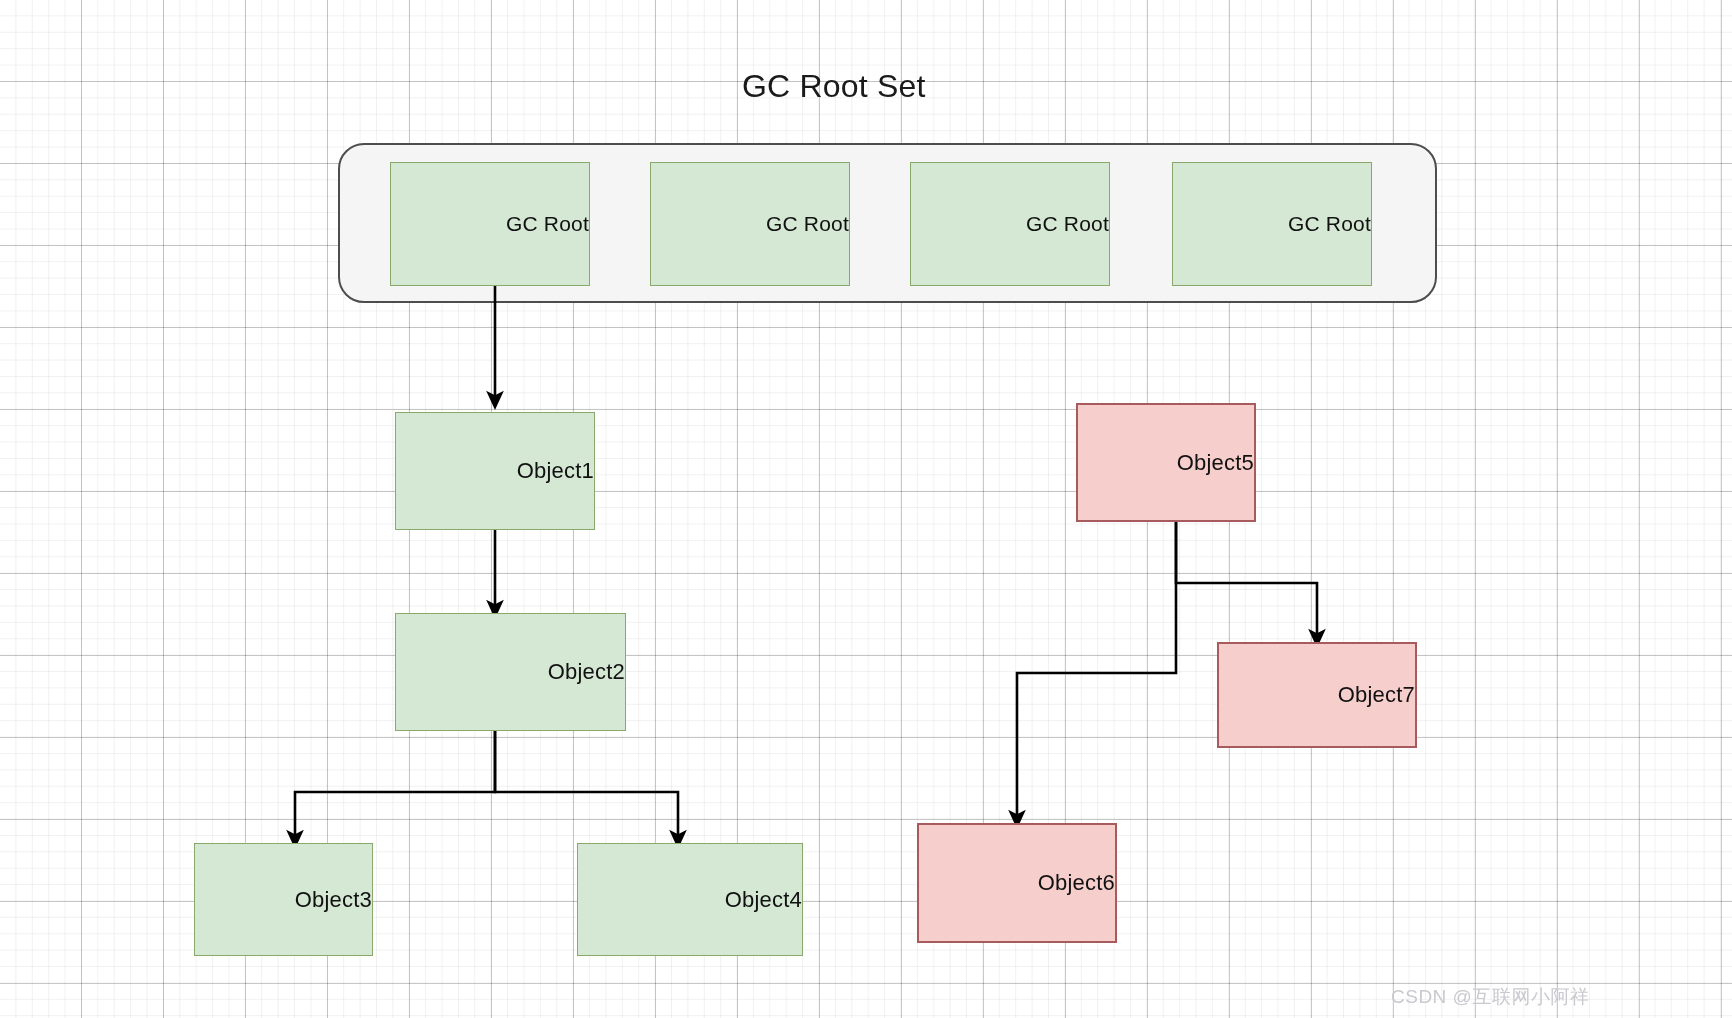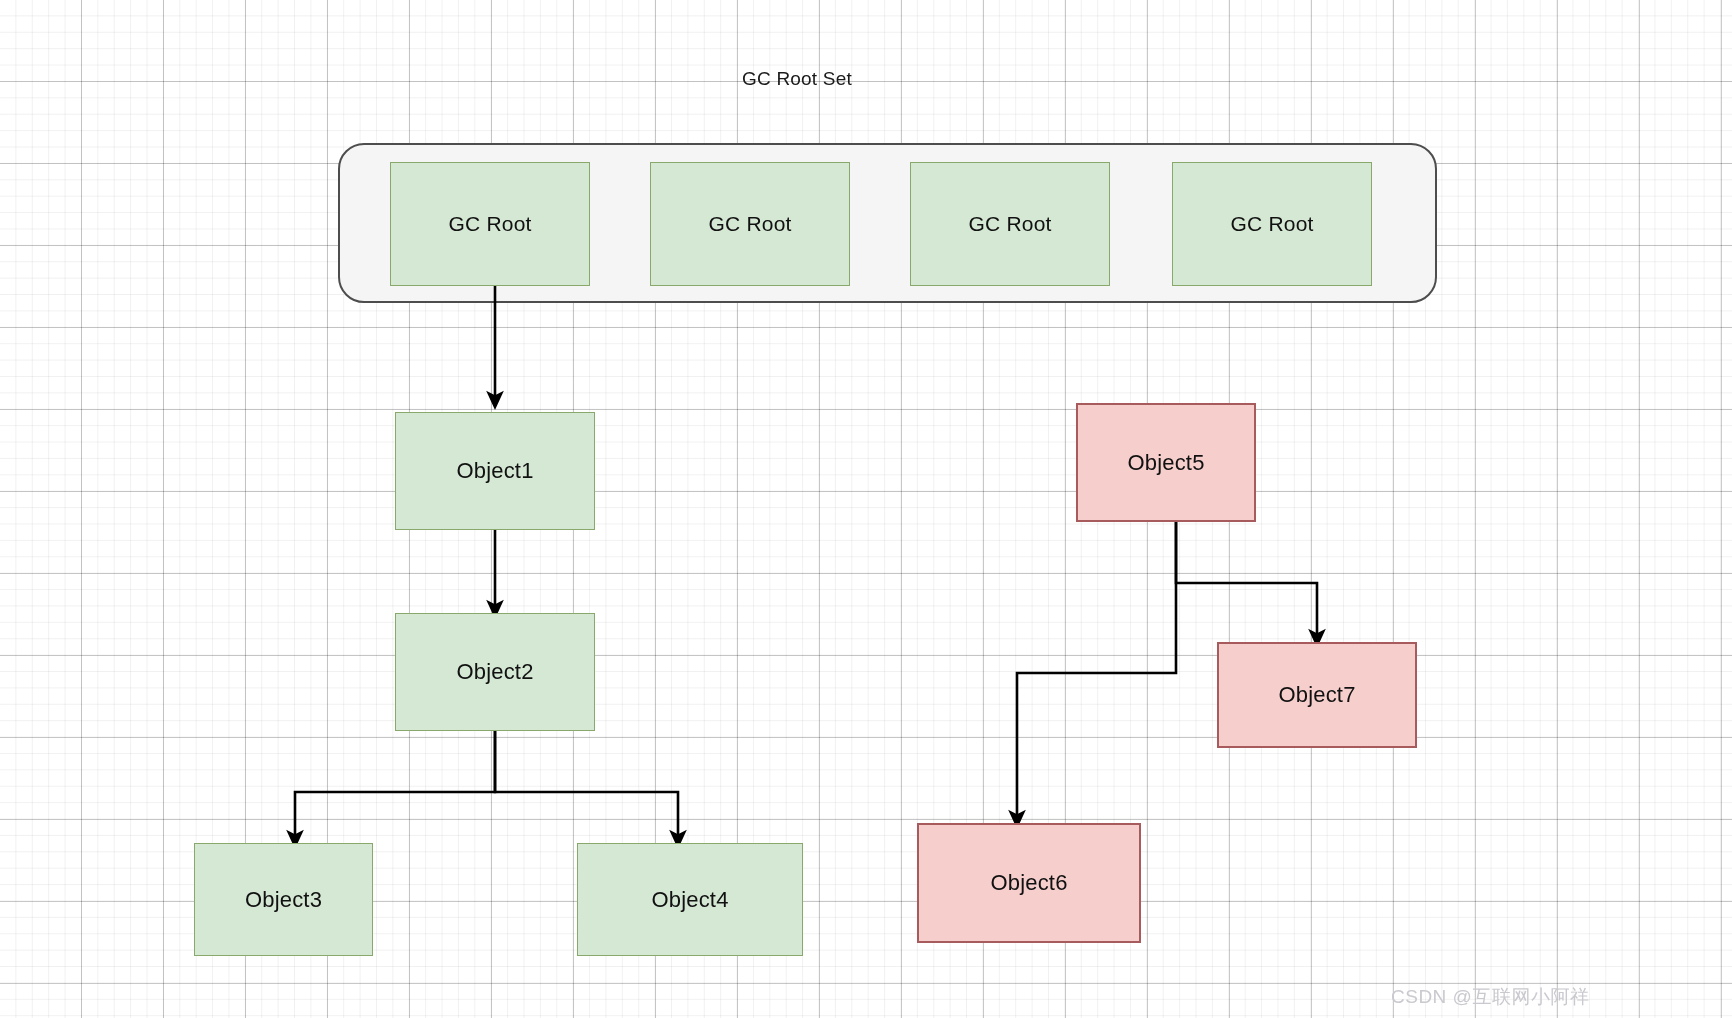--- a/index.html
+++ b/index.html
@@ -28,38 +28,38 @@
   }
   #edges {
     position: absolute;
     left: 0; top: 0;
     width: 1732px;
     height: 1018px;
     pointer-events: none;
   }
   .title {
     position: absolute;
-    font-size: 19px;
+    font-size: 32px;
     color: #1a1a1a;
     letter-spacing: 0.2px;
     white-space: nowrap;
   }
   .root-panel {
     position: absolute;
     background: #f5f5f5;
     border: 2.5px solid #4d4d4d;
     border-radius: 26px;
     box-sizing: border-box;
   }
   .node {
     position: absolute;
     box-sizing: border-box;
     display: flex;
     align-items: center;
-    justify-content: center;
+    justify-content: flex-end;
     font-size: 22px;
     color: #111111;
     letter-spacing: 0.2px;
     white-space: nowrap;
   }
   .node.green {
     background: #d5e8d4;
     border: 1.6px solid #88a96b;
   }
   .node.red {
@@ -112,33 +112,33 @@
       </div>
       <div class="node green gcroot" style="left: 910px; top: 162px; width: 200px; height: 124px;">
         <span>GC Root</span>
       </div>
       <div class="node green gcroot" style="left: 1172px; top: 162px; width: 200px; height: 124px;">
         <span>GC Root</span>
       </div>
       <div class="node green" style="left: 395px; top: 404px; width: 200px; height: 118px; margin-top: 8px;">
         <span>Object1</span>
       </div>
-      <div class="node green" style="left: 395px; top: 613px; width: 200px; height: 118px;">
+      <div class="node green" style="left: 395px; top: 613px; width: 231px; height: 118px;">
         <span>Object2</span>
       </div>
       <div class="node green" style="left: 194px; top: 843px; width: 179px; height: 113px;">
         <span>Object3</span>
       </div>
       <div class="node green" style="left: 577px; top: 843px; width: 226px; height: 113px;">
         <span>Object4</span>
       </div>
       <div class="node red" style="left: 1076px; top: 403px; width: 180px; height: 119px;">
         <span>Object5</span>
       </div>
-      <div class="node red" style="left: 917px; top: 823px; width: 224px; height: 120px;">
+      <div class="node red" style="left: 917px; top: 823px; width: 200px; height: 120px;">
         <span>Object6</span>
       </div>
       <div class="node red" style="left: 1217px; top: 642px; width: 200px; height: 106px;">
         <span>Object7</span>
       </div>
     </div>
 
   <div class="watermark" style="left: 1385px; top: 984px;">CSDN @互联网小阿祥</div>
 
 </div>

